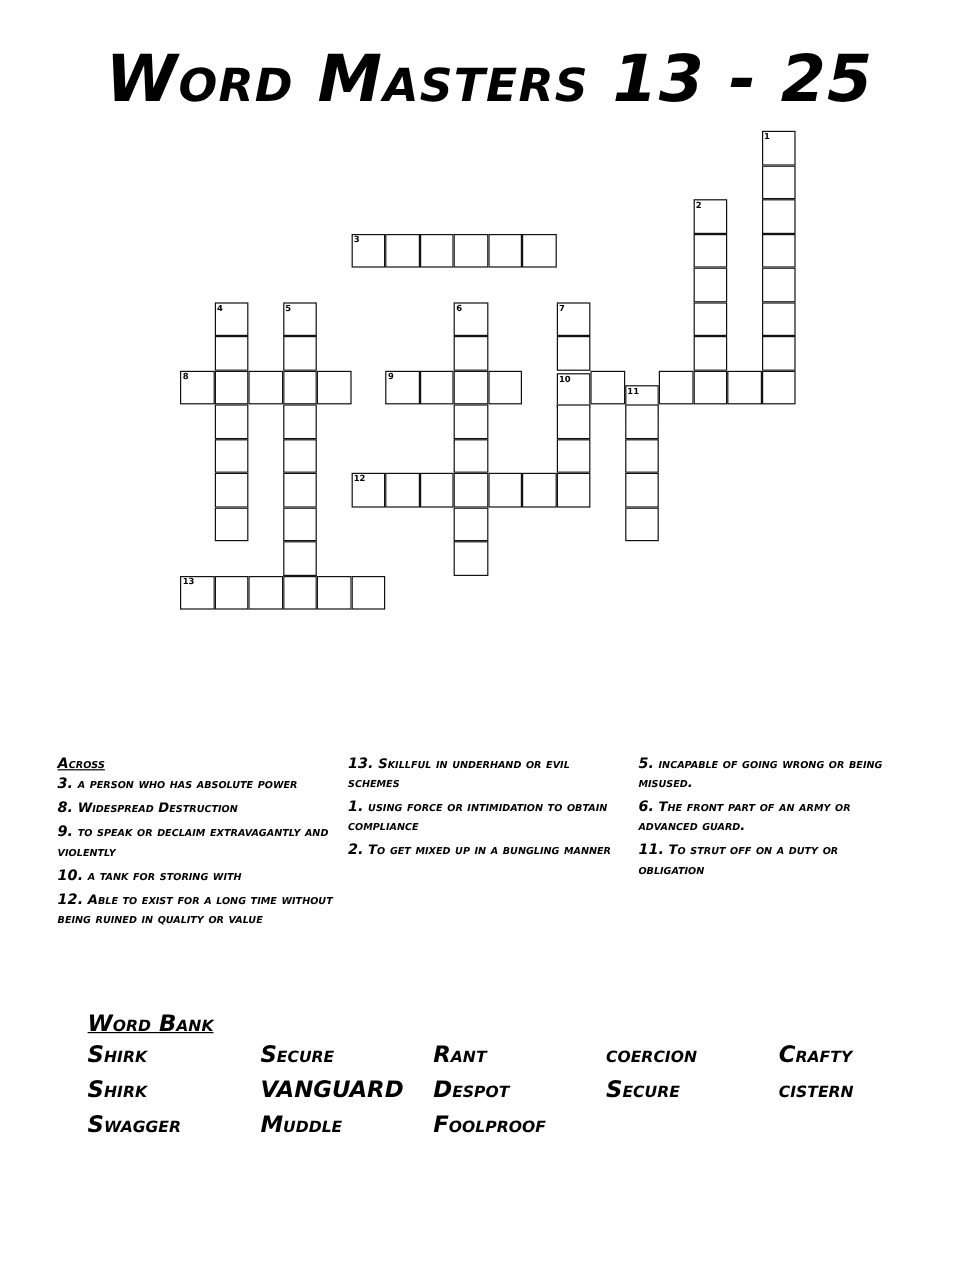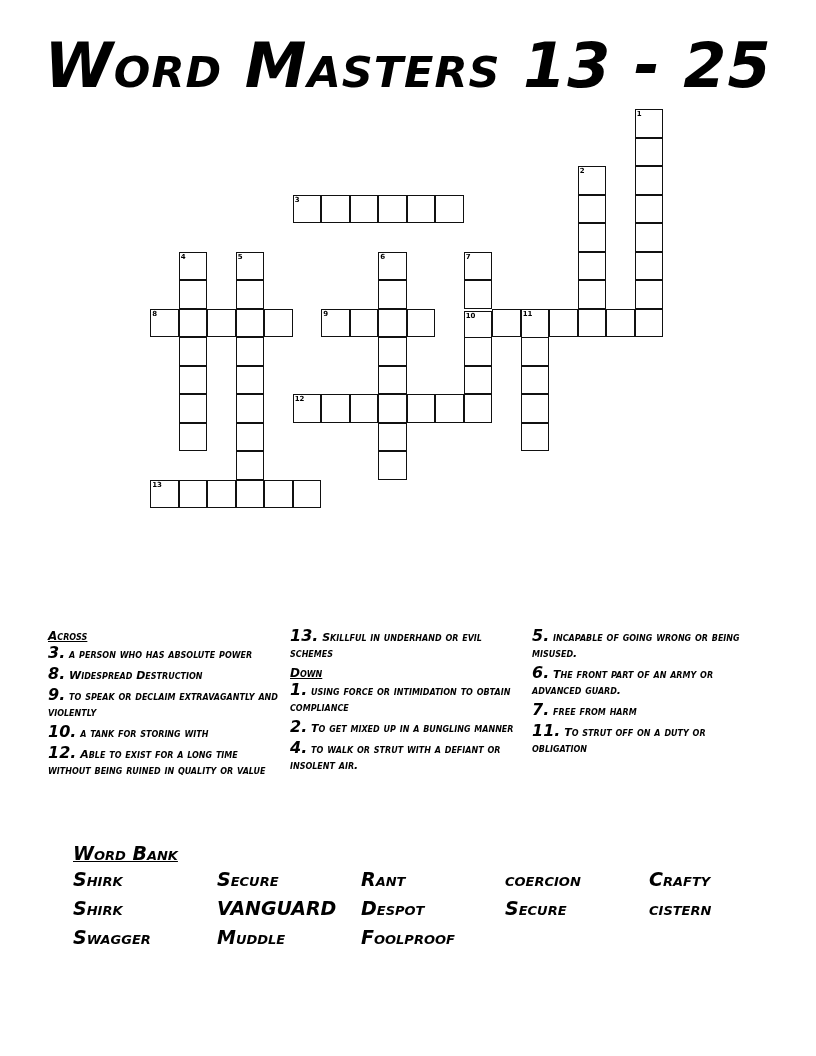--- a/index.html
+++ b/index.html
@@ -1,37 +1,37 @@
 <!DOCTYPE html>
 <html><head>
   <meta charset="utf-8">
   <style>
     html, body { margin: 0; padding: 0; background: #ffffff; }
     body { width: 816px; height: 1056px; position: relative; overflow: hidden; color: #000; font-family: "DejaVu Sans", sans-serif; }
     .title {
       position: absolute; left: 0; top: 36px; width: 816px; text-align: center;
       font-family: "DejaVu Sans", sans-serif; font-weight: bold; font-style: italic;
-      font-size: 62px; letter-spacing: 1px; font-variant: small-caps; line-height: 60px;
+      font-size: 54px; letter-spacing: 1px; font-variant: small-caps; line-height: 60px;
     }
     #grid { position: absolute; left: 0; top: 0; width: 816px; height: 560px; }
     .cell {
       position: absolute; width: 28.5px; height: 28.5px; box-sizing: border-box;
       border: 1.5px solid #111; background: #fff; margin-left: -0.75px; margin-top: -0.75px;
     }
     .cell .num {
       position: absolute; left: 1px; top: 0px; font-size: 7px; font-weight: bold;
       font-family: "DejaVu Sans", sans-serif; line-height: 8px;
     }
     .clues { position: absolute; top: 628px; font-family: "DejaVu Sans", sans-serif; font-size: 11px; font-weight: bold; font-style: italic; font-variant: small-caps; line-height: 16px; }
     .col1 { left: 48px; width: 230px; }
     .col2 { left: 290px; width: 225px; }
     .col3 { left: 532px; width: 215px; }
     .clue-head { text-decoration: underline; font-size: 12px; margin-bottom: 1px; }
     .clue { margin-bottom: 3px; }
-    .clue .n { font-size: 16px; }
+    .clue .n { font-size: 12px; }
     .bank { position: absolute; left: 48px; top: 842px; width: 720px; font-family: "DejaVu Sans", sans-serif; font-weight: bold; font-style: italic; font-variant: small-caps; margin-left: 25px; }
     .bank-title { font-size: 19px; text-decoration: underline; margin-bottom: 4px; }
     .bank-grid { display: grid; grid-template-columns: 144px 144px 144px 144px 144px; row-gap: 6px; }
     .bank-word { font-size: 19px; line-height: 23px; }
   </style>
 </head>
 <body>
 
 <div class="title">Word Masters 13 - 25</div>
 
@@ -106,21 +106,21 @@
       <span class="num">8</span>
     </div>
     <div class="cell" style="left: 208px; top: 309.5px;"></div>
     <div class="cell" style="left: 265px; top: 309.5px;"></div>
     <div class="cell" style="left: 322px; top: 309.5px;">
       <span class="num">9</span>
     </div>
     <div class="cell" style="left: 350.5px; top: 309.5px;"></div>
     <div class="cell" style="left: 407.5px; top: 309.5px;"></div>
     <div class="cell" style="left: 493px; top: 309.5px;"></div>
-    <div class="cell" style="left: 521.5px; top: 310px;">
+    <div class="cell" style="left: 521.5px; top: 322px;">
       <span class="num">11</span>
     </div>
     <div class="cell" style="left: 550px; top: 309.5px;"></div>
     <div class="cell" style="left: 607px; top: 309.5px;"></div>
     <div class="cell" style="left: 521.5px; top: 338px;"></div>
     <div class="cell" style="left: 521.5px; top: 366.5px;"></div>
     <div class="cell" style="left: 521.5px; top: 395px;"></div>
     <div class="cell" style="left: 521.5px; top: 423.5px;"></div>
     <div class="cell" style="left: 293.5px; top: 395px;">
       <span class="num">12</span>
@@ -142,30 +142,27 @@
   <div class="clue-head">Across</div>
   <div class="clue"><span class="n">3.</span> <span>a person who has absolute power</span></div>
   <div class="clue"><span class="n">8.</span> <span>Widespread Destruction</span></div>
   <div class="clue"><span class="n">9.</span> <span>to speak or declaim extravagantly and violently</span></div>
   <div class="clue"><span class="n">10.</span> <span>a tank for storing with</span></div>
   <div class="clue"><span class="n">12.</span> <span>Able to exist for a long time without being ruined in quality or value</span></div>
 </div>
 
 <div class="clues col2">
   <div class="clue"><span class="n">13.</span> <span>Skillful in underhand or evil schemes</span></div>
-  <div class="clue-head">Down</div>
   <div class="clue"><span class="n">1.</span> <span>using force or intimidation to obtain compliance</span></div>
   <div class="clue"><span class="n">2.</span> <span>To get mixed up in a bungling manner</span></div>
-  <div class="clue"><span class="n">4.</span> <span>to walk or strut with a defiant or insolent air.</span></div>
 </div>
 
 <div class="clues col3">
   <div class="clue"><span class="n">5.</span> <span>incapable of going wrong or being misused.</span></div>
   <div class="clue"><span class="n">6.</span> <span>The front part of an army or advanced guard.</span></div>
-  <div class="clue"><span class="n">7.</span> <span>free from harm</span></div>
   <div class="clue"><span class="n">11.</span> <span>To strut off on a duty or obligation</span></div>
 </div>
 
 <div class="bank">
   <div class="bank-title">Word Bank</div>
   <div class="bank-grid">
     <div class="bank-word">Shirk</div>
     <div class="bank-word">Secure</div>
     <div class="bank-word">Rant</div>
     <div class="bank-word">coercion</div>

